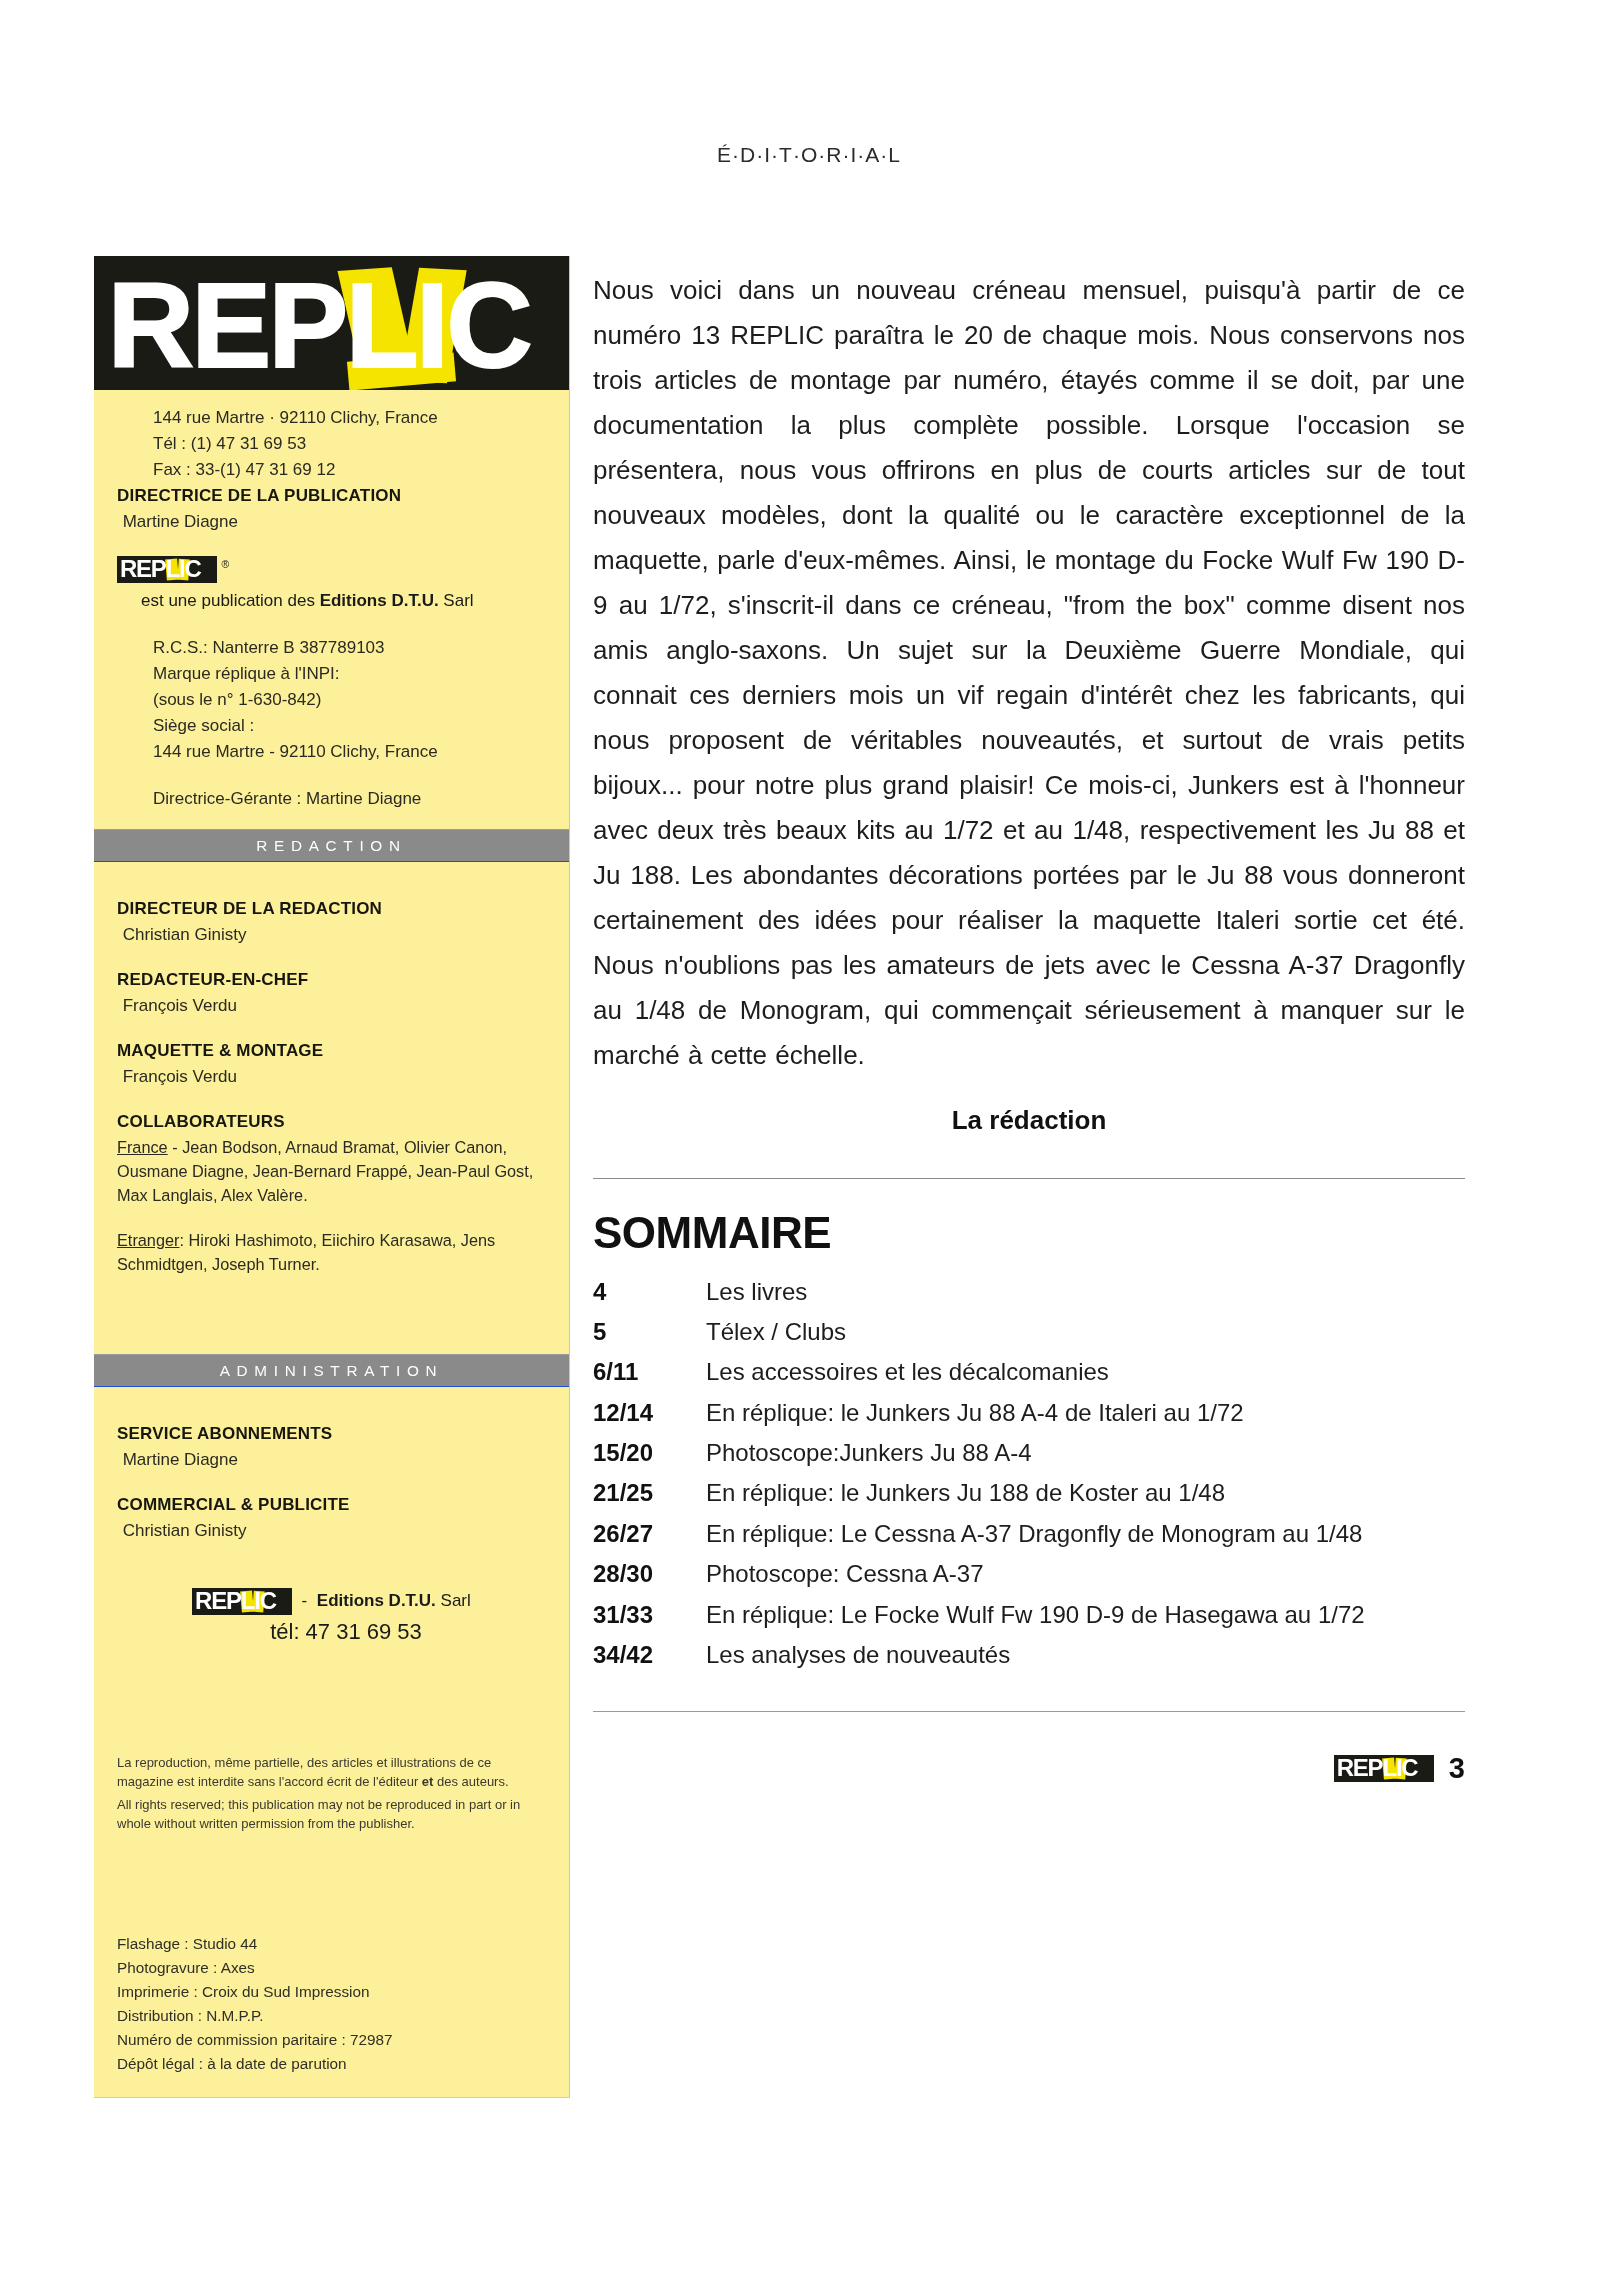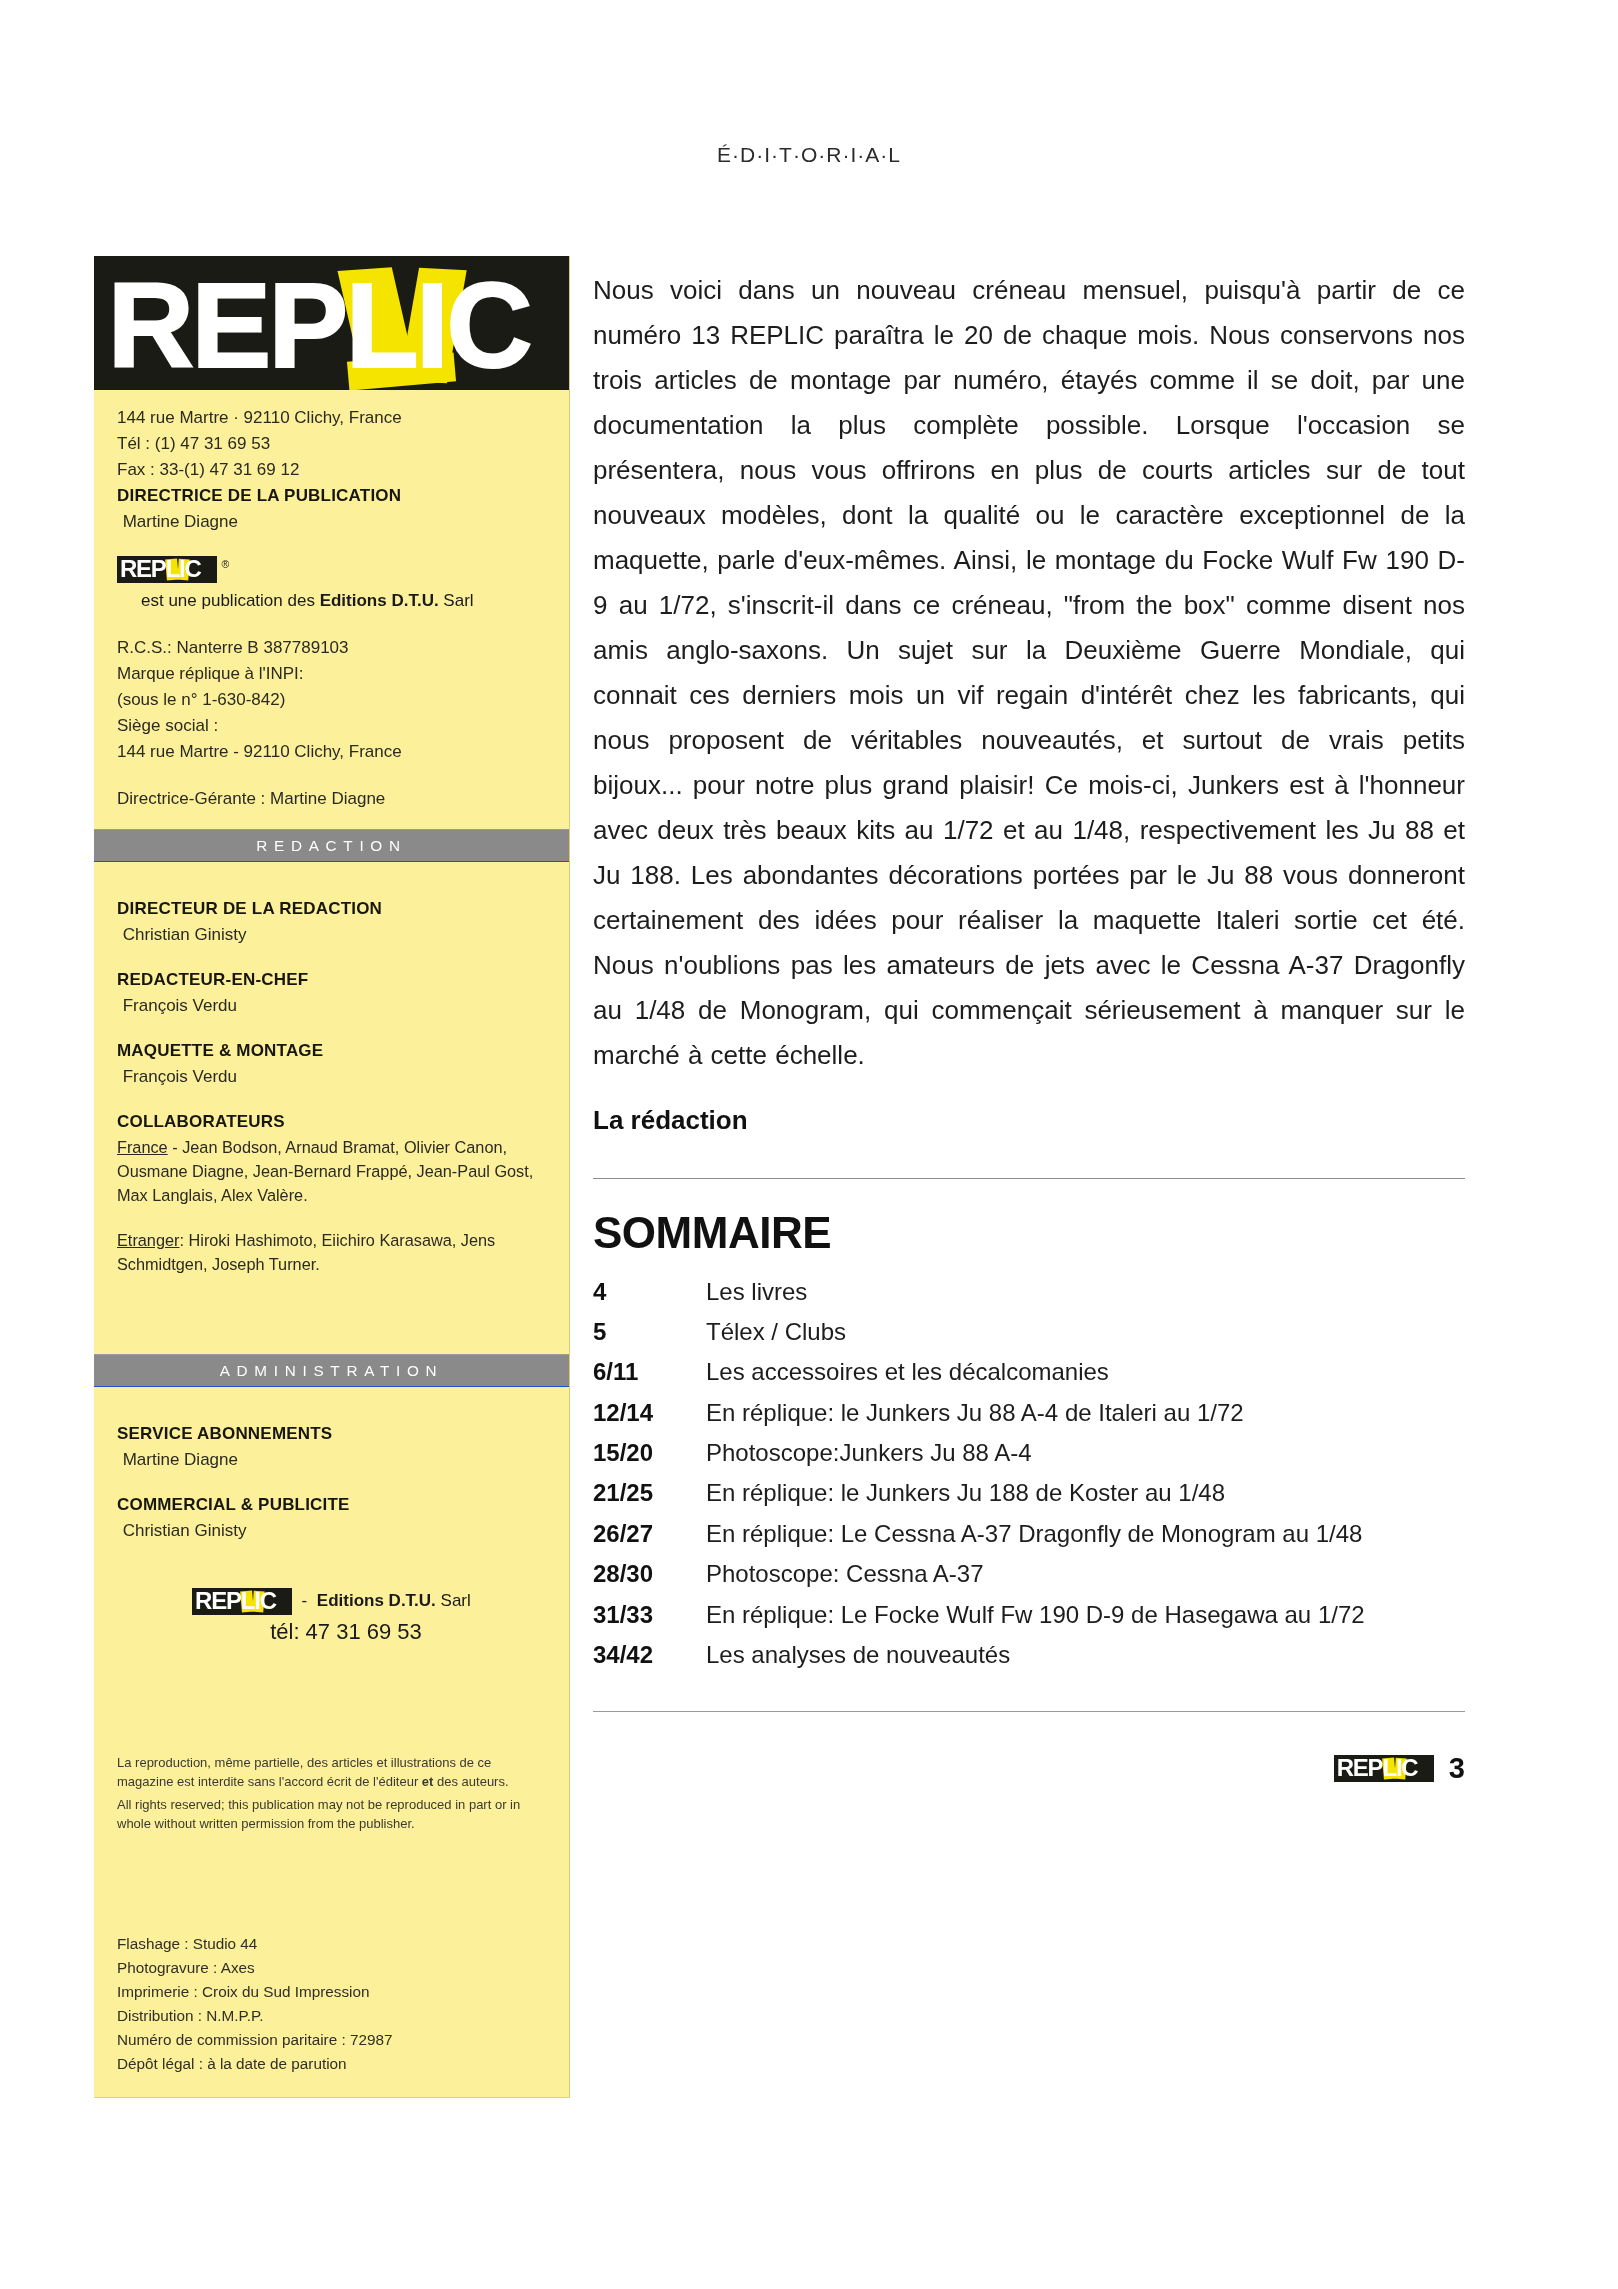--- a/index.html
+++ b/index.html
@@ -80,20 +80,21 @@
     width: 107px; height: 29px;
     transform: rotate(-5deg);
   }
 
   
   .mh-pad { padding: 15.3px 23px 3.8px 23px; }
   .addr-line {
     font-size: 17px;
     line-height: 26px;
     color: #2a2a22;
+    margin-left: 36px;
   }
   .lbl-bold {
     font-size: 17px;
     font-weight: bold;
     line-height: 26px;
     letter-spacing: 0.2px;
     color: #17170f;
   }
   .nm { font-size: 17px; line-height: 26px; padding-left: 5.7px; color: #2a2a22; }
 
@@ -192,21 +193,21 @@
   }
   .editorial {
     font-size: 26px;
     line-height: 45px;
     text-align: justify;
     color: #1d1d1d;
     font-stretch: condensed;
     word-spacing: 1px;
   }
   .signature {
-    text-align: left;
+    text-align: center;
     font-weight: bold;
     font-size: 26px;
     margin-top: 27px;
     color: #111;
   }
 
   .rule {
     border: none;
     border-top: 1.9px solid #8d8d8d;
     margin: 42px 0 0 0;

